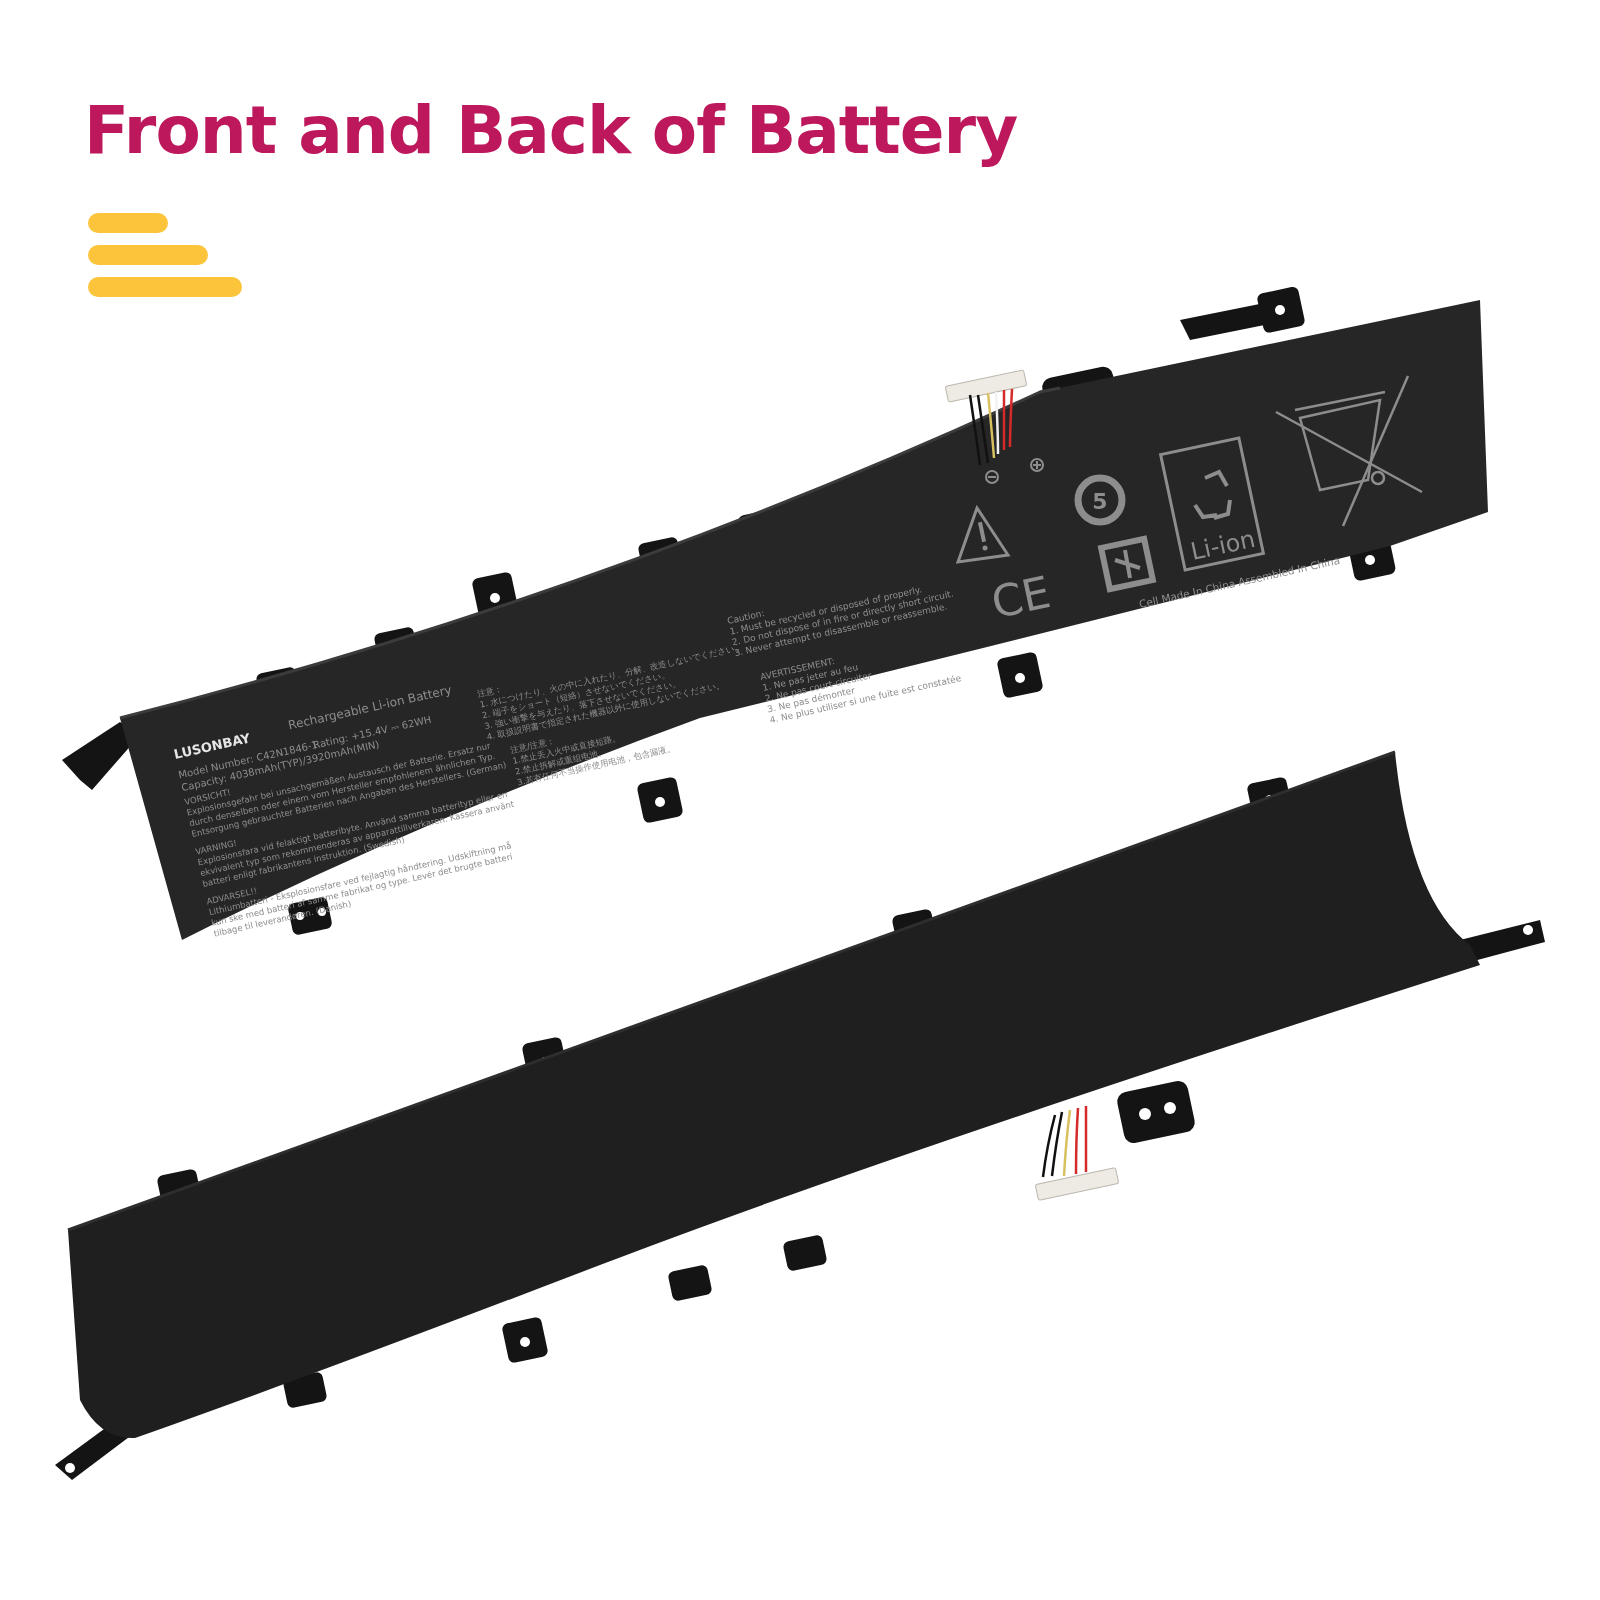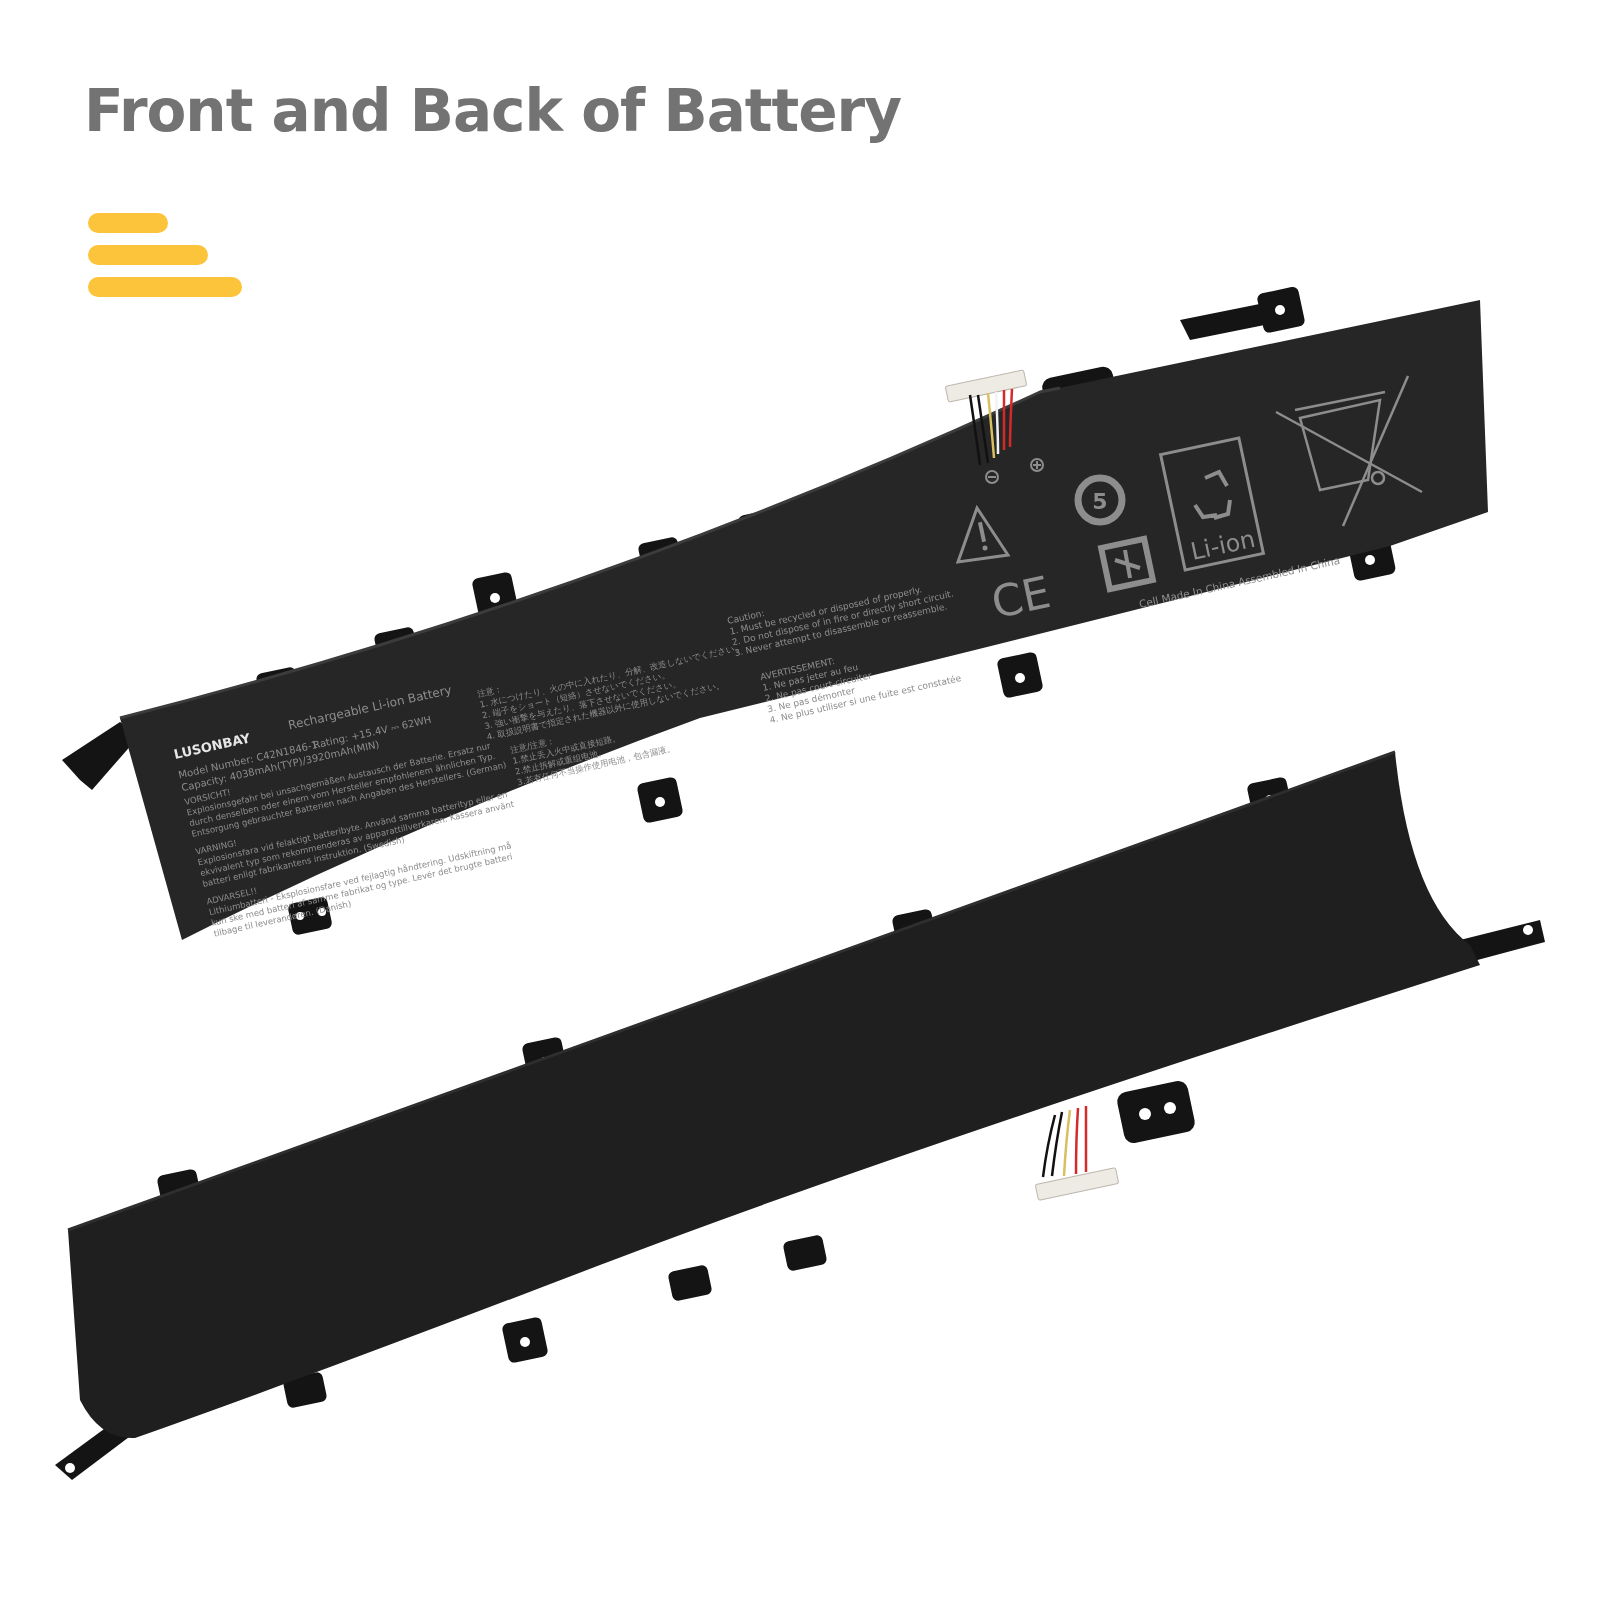--- a/index.html
+++ b/index.html
@@ -1,17 +1,17 @@
 <!DOCTYPE html>
 <html><head>
 <meta charset="utf-8">
 <style>
   html,body{margin:0;padding:0;background:#ffffff;}
   body{width:1600px;height:1600px;position:relative;overflow:hidden;font-family:"DejaVu Sans",sans-serif;}
-  .title{position:absolute;left:84px;top:82px;font-size:58px;font-weight:bold;color:#737373;letter-spacing:-1px;line-height:1;}
+  .title{position:absolute;left:84px;top:98px;font-size:66px;font-weight:bold;color:#be185d;letter-spacing:-1px;line-height:1;}
   .bar{position:absolute;left:88px;height:20px;border-radius:10px;background:#fcc43a;}
   .bar.b1{top:213px;width:80px;}
   .bar.b2{top:245px;width:120px;}
   .bar.b3{top:277px;width:154px;}
   svg.scene{position:absolute;left:0;top:0;}
   .lbl{font-family:"DejaVu Sans",sans-serif;fill:#8d8d8d;}
 </style>
 </head>
 <body>
 

